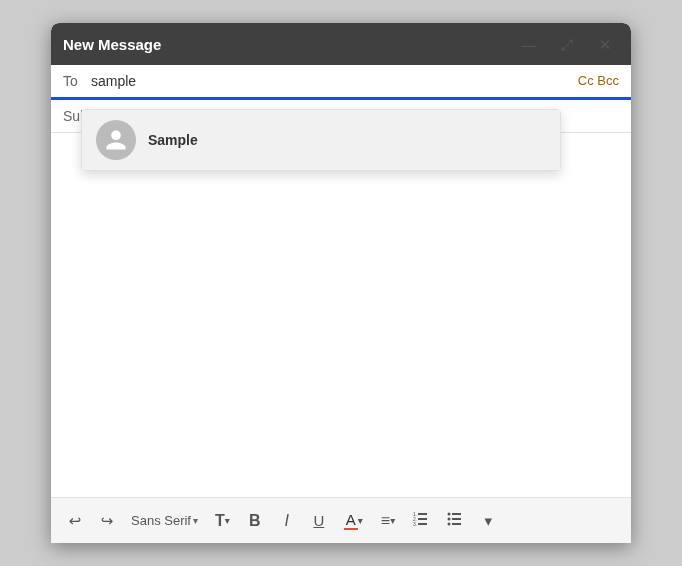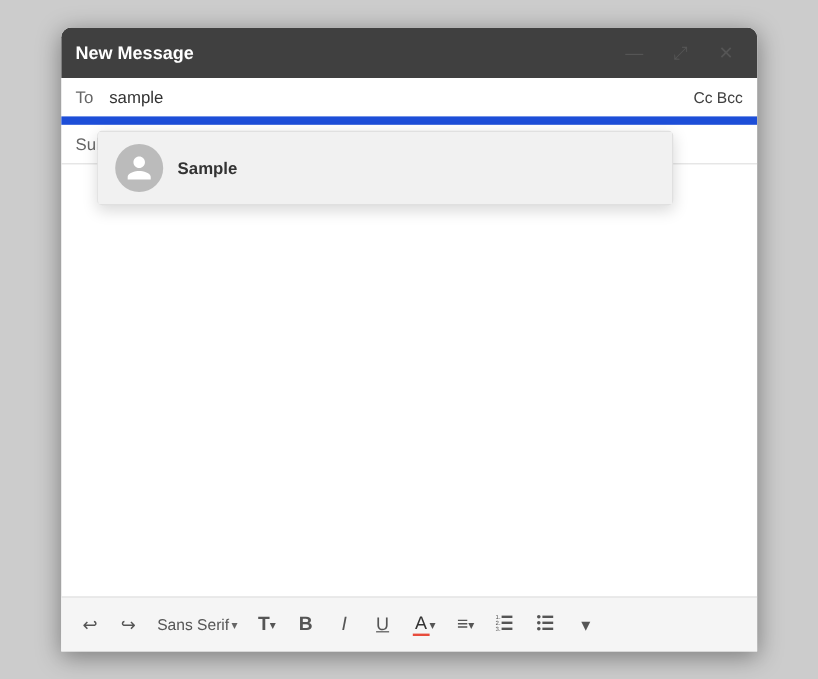--- a/index.html
+++ b/index.html
@@ -51,39 +51,39 @@
       padding: 2px 4px;
       line-height: 1;
     }
 
     .fields-area {
       position: relative;
       border-bottom: 1px solid #e0e0e0;
     }
     .to-row {
       display: flex;
-      align-items: flex-end;
+      align-items: flex-start;
       padding: 8px 12px;
-      border-bottom: 7px solid #1d4ed8;
+      border-bottom: 3px solid #1d4ed8;
       gap: 6px;
     }
     .field-label {
       color: #666;
       font-size: 14px;
       min-width: 22px;
     }
     .to-input {
       flex: 1;
       border: none;
       outline: none;
       font-size: 14px;
       color: #333;
     }
     .cc-bcc {
-      color: #404040;
+      color: #a16207;
       font-size: 13px;
       cursor: pointer;
       white-space: nowrap;
     }
     .subject-row {
       display: flex;
       align-items: center;
       padding: 8px 12px;
       gap: 6px;
     }

